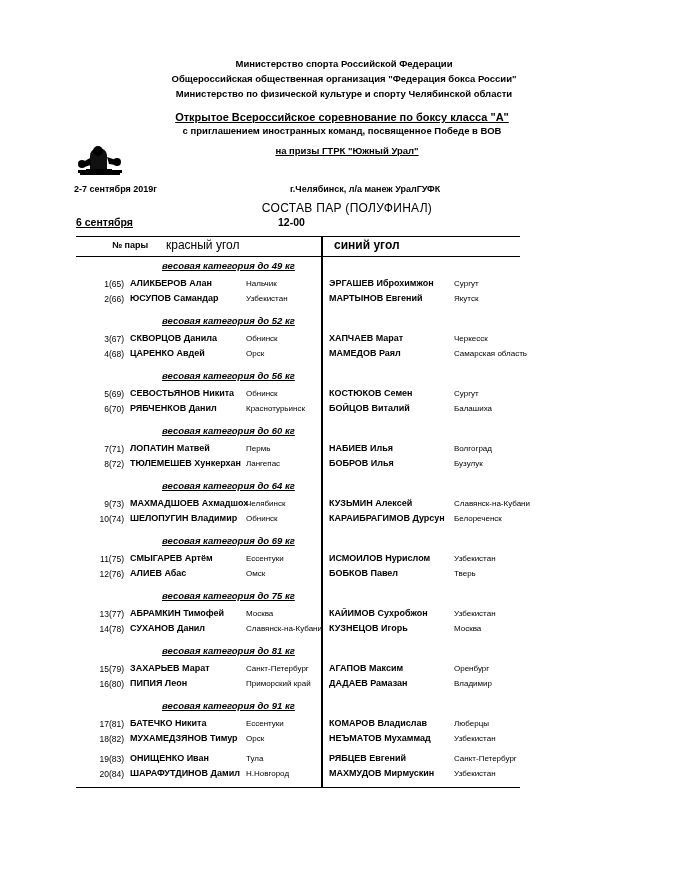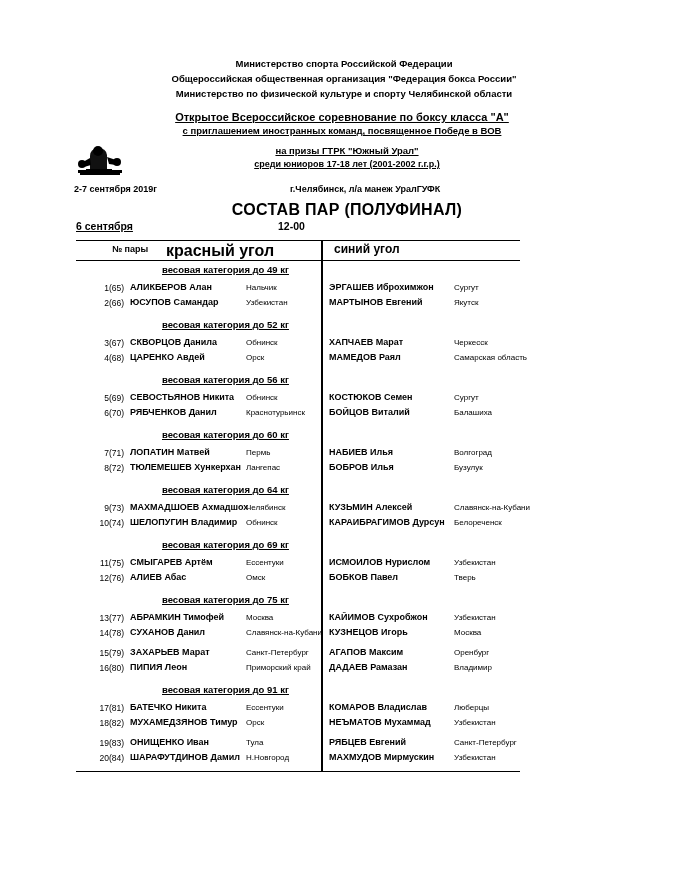--- a/index.html
+++ b/index.html
@@ -49,21 +49,20 @@
   }
   .title-main {
     font-size: 11px;
     font-weight: bold;
     text-decoration: underline;
     line-height: 14px;
   }
   .title-sub {
     font-size: 9.5px;
     font-weight: bold;
-    text-decoration: underline;
     line-height: 14px;
   }
   .row-emblem {
     position: relative;
     margin-top: 2px;
     height: 42px;
   }
   .emblem {
     position: absolute;
     left: 4px;
@@ -100,22 +99,22 @@
     left: 2px;
     top: 0;
   }
   .daterow .right {
     position: absolute;
     left: 218px;
     top: 0;
   }
   .sostav {
     text-align: center;
-    font-size: 16px;
-    font-weight: bold;
+    font-size: 12px;
+    font-weight: normal;
     margin-top: 1px;
     margin-left: 20px;
     letter-spacing: 0.3px;
   }
   .dayrow {
     position: relative;
     height: 18px;
     margin-top: 1px;
     font-size: 10.5px;
     font-weight: bold;
@@ -151,22 +150,22 @@
     left: 4px;
     top: 3px;
     font-size: 9px;
     font-weight: bold;
     padding-left: 32px;
   }
   .colhdr .c-red {
     position: absolute;
     left: 78px;
     top: 1px;
-    font-size: 16px;
-    font-weight: bold;
+    font-size: 12px;
+    font-weight: normal;
     padding-left: 12px;
   }
   .colhdr .c-blue {
     position: absolute;
     left: 258px;
     top: 1px;
     font-size: 12px;
     font-weight: bold;
   }
   .vline {
@@ -185,20 +184,21 @@
     height: 20px;
   }
   .weight-label {
     position: absolute;
     left: 86px;
     top: 3px;
     font-size: 9.5px;
     font-weight: bold;
     text-decoration: underline;
     white-space: nowrap;
+    font-style: italic;
   }
   .bout {
     position: relative;
     height: 15px;
     font-size: 8.5px;
   }
   .bout .num {
     position: absolute;
     left: 4px;
     top: 2px;
@@ -267,21 +267,20 @@
           <rect x="4" y="33" width="40" height="2" fill="#000"></rect>
           <path d="M14 30 L14 16 Q14 9 22 8 Q30 8 31 15 L31 30 Z" fill="#111"></path>
           <circle cx="22" cy="11" r="5" fill="#000"></circle>
           <path d="M31 17 L40 20 L40 25 L33 24 Z" fill="#000"></path>
           <circle cx="41" cy="22" r="4" fill="#000"></circle>
           <path d="M14 18 L7 22 L8 27 L15 25 Z" fill="#000"></path>
           <circle cx="6" cy="24" r="4" fill="#000"></circle>
           <rect x="10" y="29" width="26" height="2" fill="#000"></rect>
         </svg>
         <div class="prize-line">на призы ГТРК "Южный Урал"</div>
-        <div class="age-line">среди юниоров 17-18 лет (2001-2002 г.г.р.)</div>
       </div>
 
       <div class="daterow">
         <span class="left">2-7 сентября 2019г</span>
         <span class="right">г.Челябинск, л/а манеж УралГУФК</span>
       </div>
 
       <div class="sostav">СОСТАВ ПАР (ПОЛУФИНАЛ)</div>
 
       <div class="dayrow">
@@ -416,20 +415,23 @@
               <span class="bcity">Узбекистан</span>
             </div>
             <div class="bout">
               <span class="num">14(78)</span>
               <span class="rname">СУХАНОВ Данил</span>
               <span class="rcity">Славянск-на-Кубани</span>
               <span class="bname">КУЗНЕЦОВ Игорь</span>
               <span class="bcity">Москва</span>
             </div>
             <div class="gap"></div>
+            <div class="weight-row">
+              <div class="weight-label">весовая категория до  81 кг</div>
+            </div>
             <div class="bout">
               <span class="num">15(79)</span>
               <span class="rname">ЗАХАРЬЕВ Марат</span>
               <span class="rcity">Санкт-Петербург</span>
               <span class="bname">АГАПОВ Максим</span>
               <span class="bcity">Оренбург</span>
             </div>
             <div class="bout">
               <span class="num">16(80)</span>
               <span class="rname">ПИПИЯ Леон</span>

